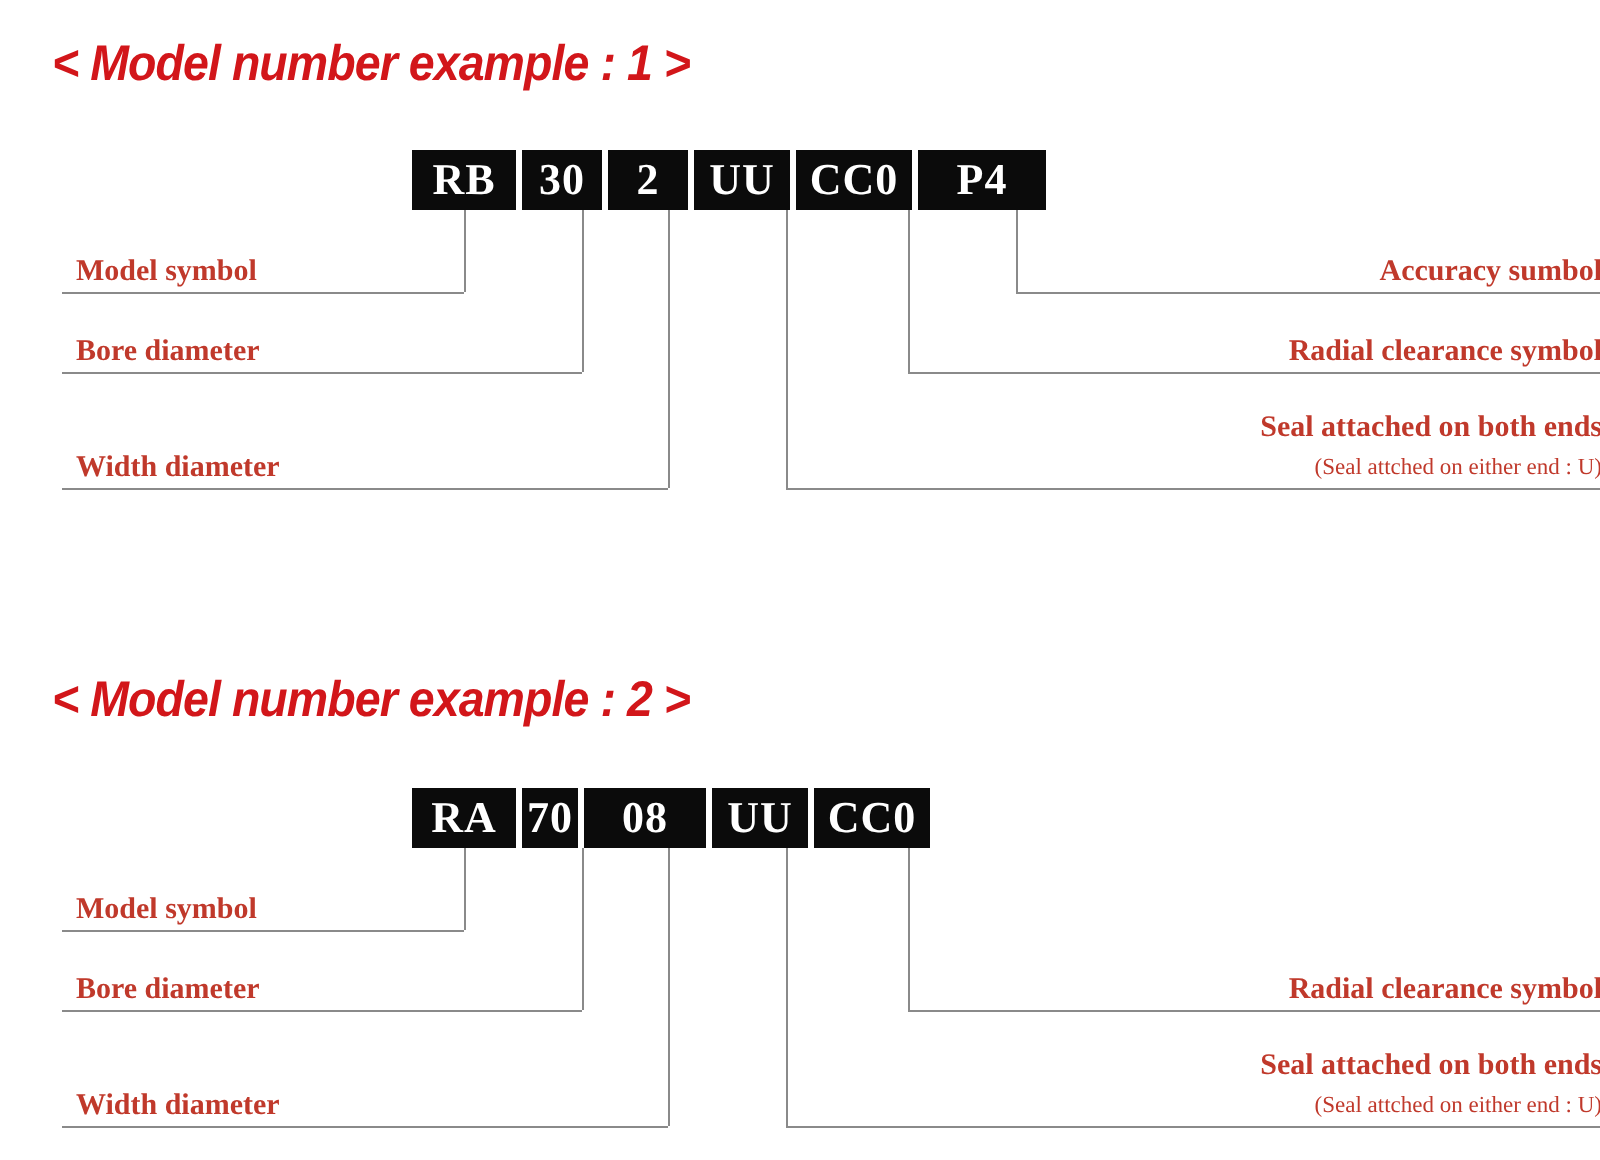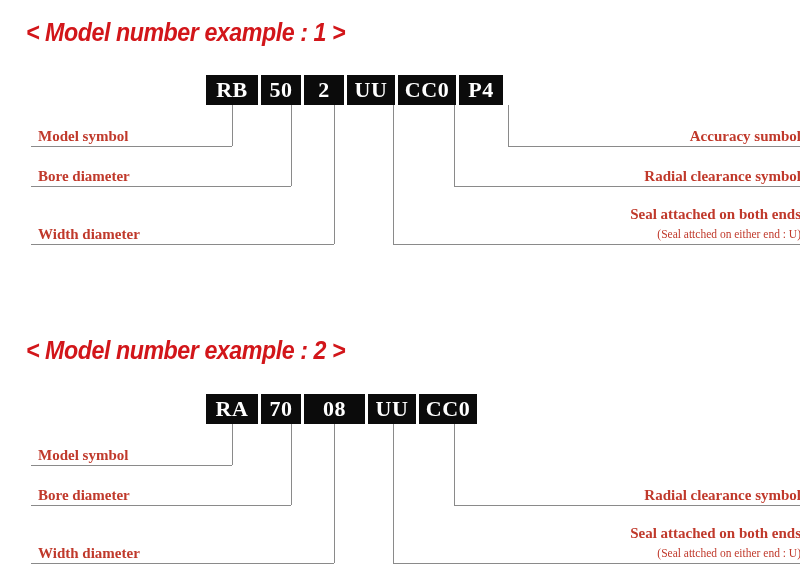--- a/index.html
+++ b/index.html
@@ -77,25 +77,25 @@
 </style>
 </head>
 <body>
 
 <div class="stage">
 
   <div class="sec-title" style="left:10px; top:18px;">&lt; Model number example : 1 &gt;</div>
 
   <div class="code-row" style="left:190px; top:75px;">
     <div class="code-box" style="width:52px;">RB</div>
-    <div class="code-box" style="width:40px;">50</div>
+    <div class="code-box" style="width:40px;">30</div>
     <div class="code-box" style="width:40px;">2</div>
     <div class="code-box" style="width:48px;">UU</div>
     <div class="code-box" style="width:58px;">CC0</div>
-    <div class="code-box" style="width:44px;">P4</div>
+    <div class="code-box" style="width:64px;">P4</div>
   </div>
 
   <div class="lead v" style="left:216px; top:105px; height:41px;"></div>
   <div class="lead h" style="left:15px; top:146px; width:201px;"></div>
 
   <div class="lead v" style="left:275px; top:105px; height:81px;"></div>
   <div class="lead h" style="left:15px; top:186px; width:260px;"></div>
 
   <div class="lead v" style="left:318px; top:105px; height:139px;"></div>
   <div class="lead h" style="left:15px; top:244px; width:303px;"></div>
@@ -116,21 +116,21 @@
   <div class="label right" style="right:15px; top:128px;">Accuracy sumbol</div>
   <div class="label right" style="right:15px; top:168px;">Radial clearance symbol</div>
   <div class="label right" style="right:15px; top:206px;">Seal attached on both ends</div>
   <div class="label right sub" style="right:15px; top:228px;">(Seal attched on either end&nbsp;: U)</div>
 
 
   <div class="sec-title" style="left:10px; top:336px;">&lt; Model number example : 2 &gt;</div>
 
   <div class="code-row" style="left:190px; top:394px;">
     <div class="code-box" style="width:52px;">RA</div>
-    <div class="code-box" style="width:40px;">70</div>
+    <div class="code-box" style="width:28px;">70</div>
     <div class="code-box" style="width:61px;">08</div>
     <div class="code-box" style="width:48px;">UU</div>
     <div class="code-box" style="width:58px;">CC0</div>
   </div>
 
   <div class="lead v" style="left:216px; top:424px; height:41px;"></div>
   <div class="lead h" style="left:15px; top:465px; width:201px;"></div>
 
   <div class="lead v" style="left:275px; top:424px; height:81px;"></div>
   <div class="lead h" style="left:15px; top:505px; width:260px;"></div>

